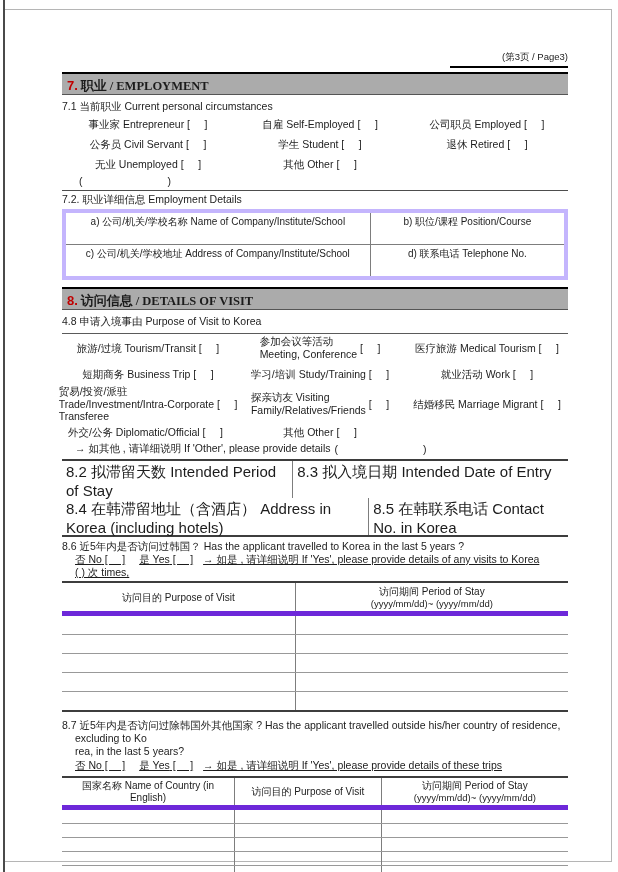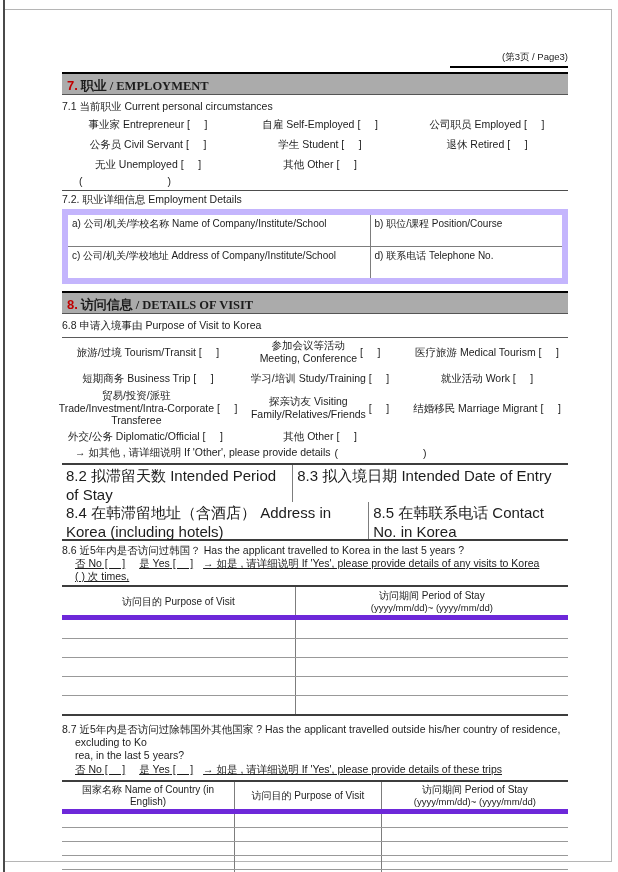--- a/index.html
+++ b/index.html
@@ -18,30 +18,30 @@
 
   .section-bar { margin-top:4px; background:#ababab; border-top:2px solid #000;
     border-bottom:1px solid #555; padding:3px 5px 2px 5px; height:15px; }
   .sec-num { color:#c00000; font-weight:bold; font-size:13px; }
   .sec-zh { font-weight:bold; font-size:13px; }
   .sec-en { font-weight:bold; font-size:12.5px; font-family:"Liberation Serif","DejaVu Serif",serif; }
 
   .q-label { margin-top:5px; font-size:10.5px; }
   .opt-grid { display:grid; grid-template-columns:34% 34% 32%; }
   .opt-grid .cell { display:flex; align-items:center; justify-content:center;
-    text-align:center; white-space:pre; line-height:1.2; }
+    text-align:left; white-space:pre; line-height:1.2; }
   .opt-grid .h20 { height:20px; }
   .box { white-space:pre; }
   .arrow-line { padding-left:13px; height:13px; display:flex; align-items:center; }
   .fill-field { display:inline-flex; justify-content:space-between; width:92px; margin-left:4px; }
   .hr { border-top:1px solid #4d4d4d; margin-top:3px; }
 
   table.form { border-collapse:collapse; width:100%; margin-top:2px; }
   table.form td { border:1px solid #7d7d7d; vertical-align:top; padding:2px 4px; font-size:10px; }
-  table.form { border:6px solid #c4b5fd; }
+  table.form { border:4px solid #c4b5fd;text-align:center; }
   .t72 td { height:27px; }
   .t72 .c1 { width:61%; }
 
   .duo { display:grid; border-top:2px solid #3d3d3d; }
   .duo:last-of-type { border-bottom:2px solid #3d3d3d; }
   .duo .dcell { padding:2px 4px; height:33px; font-size:15px; }
   .duo .dcell + .dcell { border-left:1px solid #7d7d7d; }
   .r23 { grid-template-columns:45.5% 54.5%; }
   .r45 { grid-template-columns:60.5% 39.5%; border-top:1px solid #7d7d7d; border-bottom:2px solid #3d3d3d; }
 
@@ -122,21 +122,21 @@
     </tr>
   </tbody>
     </table>
 
   <div class="section-bar" style="margin-top:7px">
     <span class="sec-num">8.</span>
     <span class="sec-zh">访问信息</span>
     <span class="sec-en">/ DETAILS OF VISIT</span>
   </div>
 
-  <div class="q-label" style="border-bottom:1px solid #5a5a5a; padding-bottom:4px;">6.8 申请入境事由 Purpose of Visit to Korea</div>
+  <div class="q-label" style="border-bottom:1px solid #5a5a5a; padding-bottom:4px;">4.8 申请入境事由 Purpose of Visit to Korea</div>
 
   <div class="opt-grid">
     <div class="cell" style="height:28px"><span>旅游/过境 Tourism/Transit</span><span class="box"> [     ]</span></div>
     <div class="cell" style="height:28px"><span>参加会议等活动
 Meeting, Conference</span><span class="box"> [     ]</span></div>
     <div class="cell" style="height:28px"><span>医疗旅游 Medical Tourism</span><span class="box"> [     ]</span></div>
     <div class="cell" style="height:24px"><span>短期商务 Business Trip</span><span class="box"> [     ]</span></div>
     <div class="cell" style="height:24px"><span>学习/培训 Study/Training</span><span class="box"> [     ]</span></div>
     <div class="cell" style="height:24px"><span>就业活动 Work</span><span class="box"> [     ]</span></div>
     <div class="cell" style="height:36px"><span>贸易/投资/派驻

